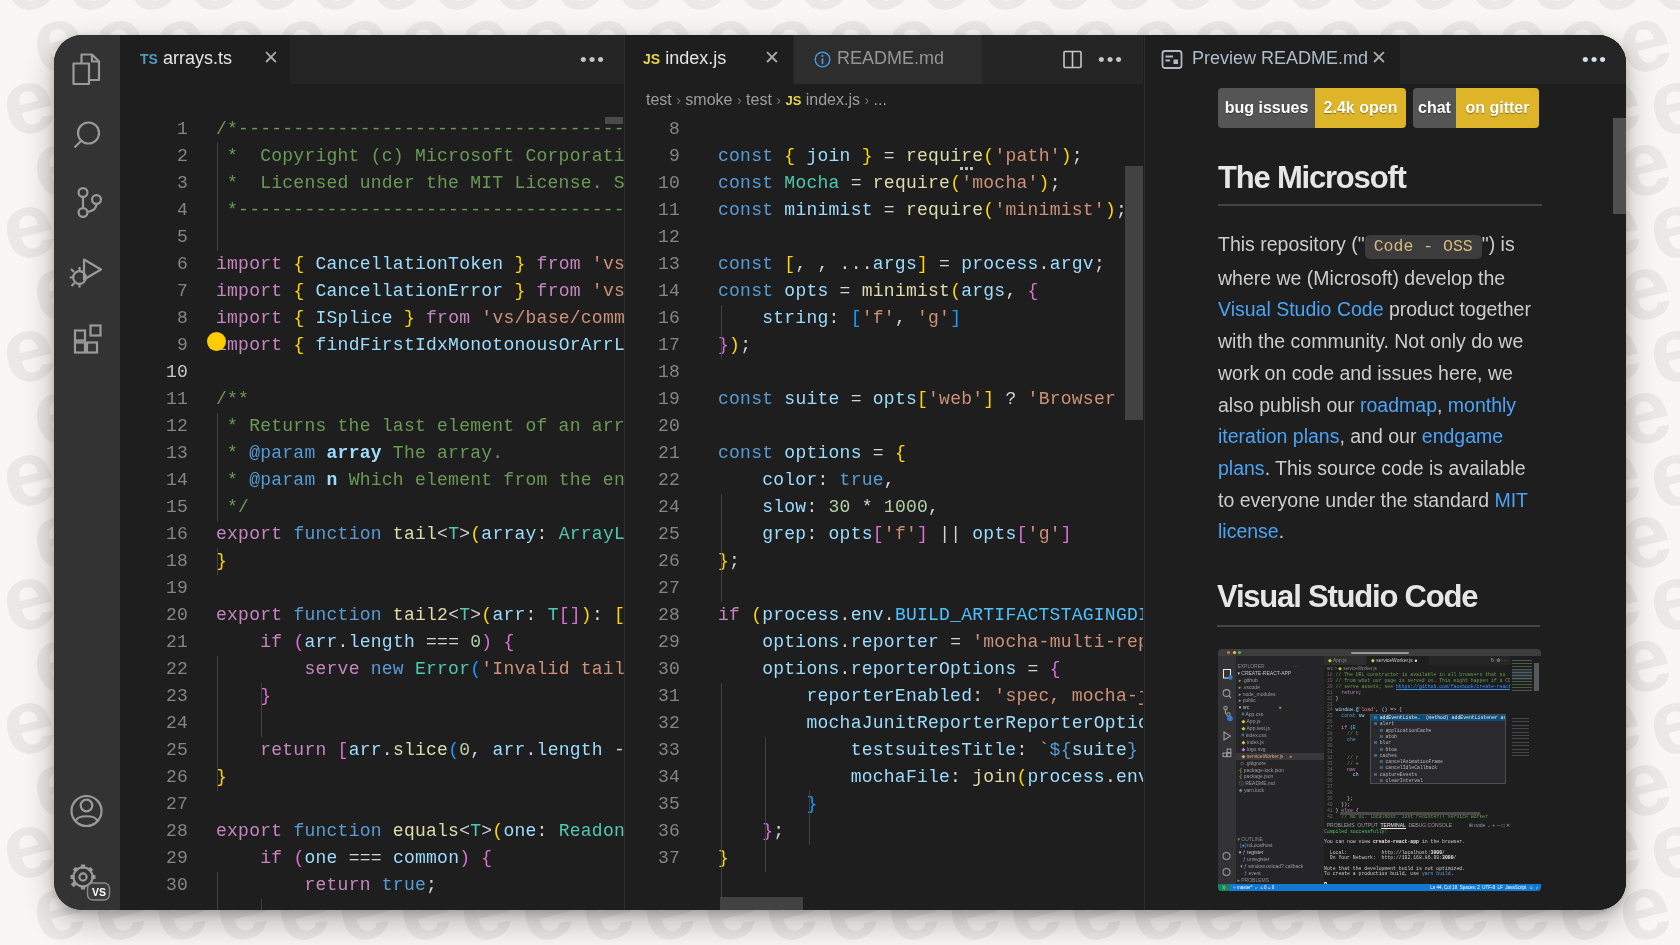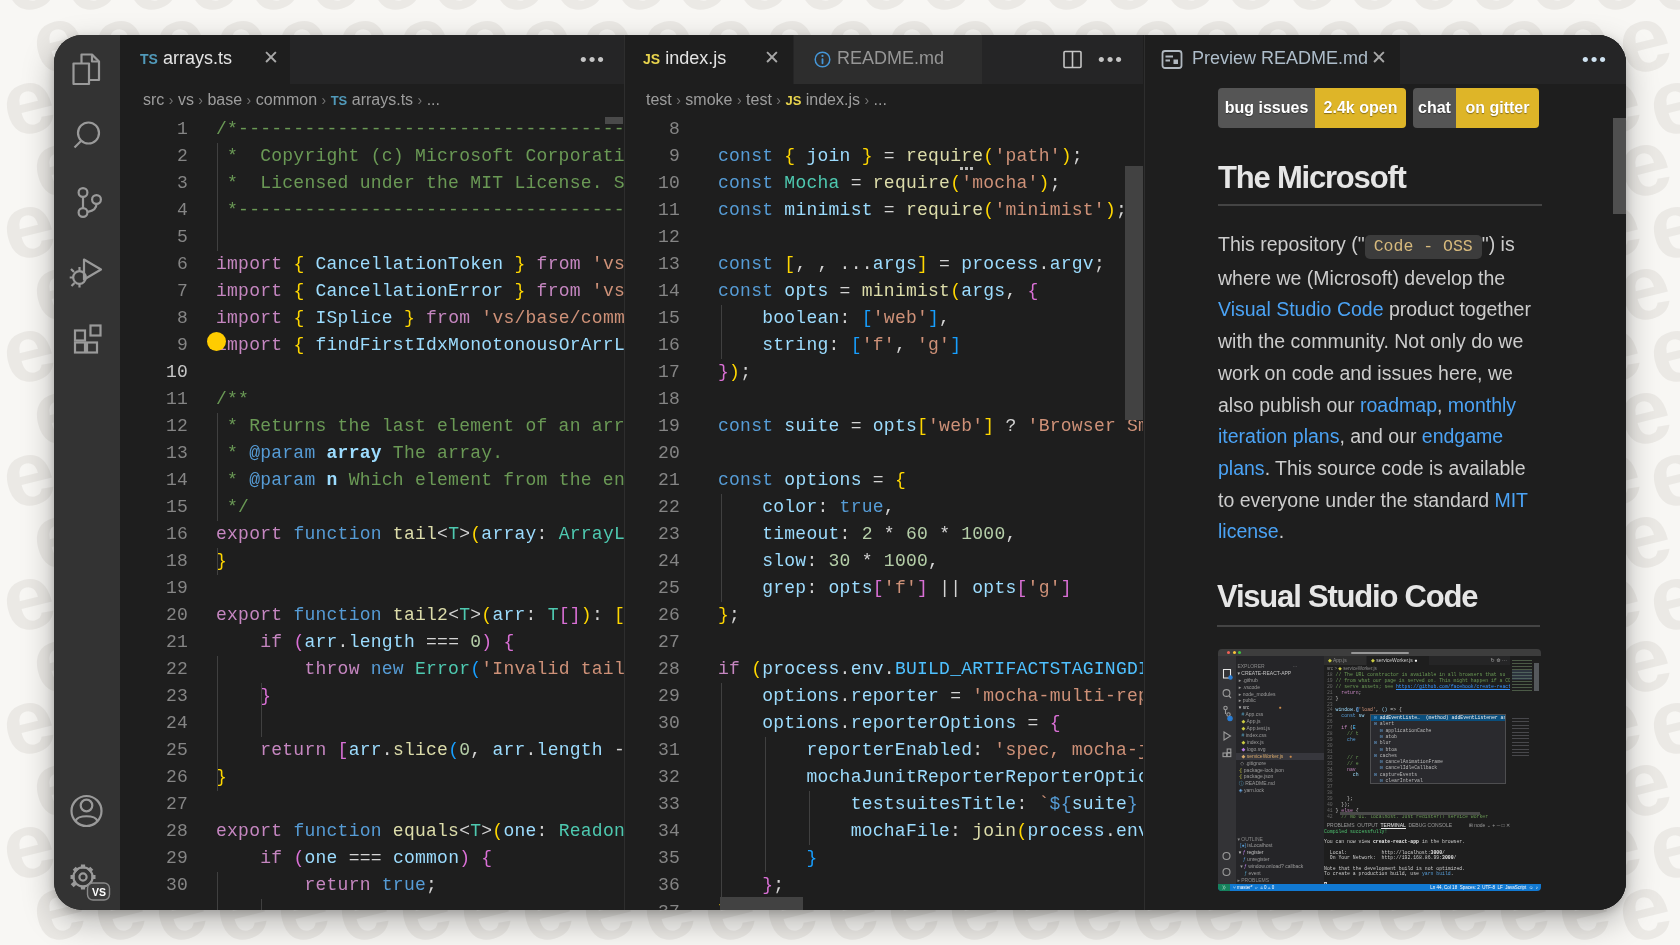--- a/index.html
+++ b/index.html
@@ -256,21 +256,20 @@
 <rect x="33.5" y="848" width="22" height="17" rx="5.5" fill="#3c3c3c" stroke="#8a8a8a" stroke-width="1.4"></rect>
 <text x="38" y="860.5" font-family="Liberation Sans, sans-serif" font-size="10.5" font-weight="bold" fill="#ffffff" stroke="none">VS</text>
 </svg>
 
   <div class="pane" id="p1" style="left:66px;width:504px;background:#1e1e1e;">
     <div class="strip" style="left:0;width:504px;"></div>
     <div class="tab" style="left:0;width:170px;"></div>
     <div class="tablbl" style="left:20px;"><span style="color:#519aba;font-weight:bold;font-size:14px;">TS</span> arrays.ts</div>
     <div class="tabx" style="left:143px;">✕</div>
     <div class="more" style="left:460px;">•••</div>
-    <div class="crumbs"><span style="padding-left:23px;">src <span class="chev">›</span> vs <span class="chev">›</span> base <span class="chev">›</span> common <span class="chev">›</span> <span style="color:#519aba;font-weight:bold;font-size:13px;">TS</span> arrays.ts <span class="chev">›</span> ...</span></div>
     <div class="code" id="code1">
         <div class="l"><span class="g" style="width:68px">1</span><span style="padding-left:28px"><span class="c">/*---------------------------------------------------------------------------------------</span></span></div>
 <div class="l"><span class="g" style="width:68px">2</span><span style="padding-left:28px"><span class="c"> *  Copyright (c) Microsoft Corporation. All rights reserved.</span></span></div>
 <div class="l"><span class="g" style="width:68px">3</span><span style="padding-left:28px"><span class="c"> *  Licensed under the MIT License. See License.txt in the project root</span></span></div>
 <div class="l"><span class="g" style="width:68px">4</span><span style="padding-left:28px"><span class="c"> *---------------------------------------------------------------------------------------</span></span></div>
 <div class="l"><span class="g" style="width:68px">5</span></div>
 <div class="l"><span class="g" style="width:68px">6</span><span style="padding-left:28px"><span class="k">import</span> <span class="b1">{</span> <span class="v">CancellationToken</span> <span class="b1">}</span> <span class="k">from</span> <span class="st">'vs/base/common/cancellation';</span></span></div>
 <div class="l"><span class="g" style="width:68px">7</span><span style="padding-left:28px"><span class="k">import</span> <span class="b1">{</span> <span class="v">CancellationError</span> <span class="b1">}</span> <span class="k">from</span> <span class="st">'vs/base/common/errors';</span></span></div>
 <div class="l"><span class="g" style="width:68px">8</span><span style="padding-left:28px"><span class="k">import</span> <span class="b1">{</span> <span class="v">ISplice</span> <span class="b1">}</span> <span class="k">from</span> <span class="st">'vs/base/common/sequence';</span></span></div>
 <div class="l"><span class="g" style="width:68px">9</span><span style="padding-left:28px"><span class="k">import</span> <span class="b1">{</span> <span class="v">findFirstIdxMonotonousOrArrLen</span>   </span></div>
@@ -278,21 +277,21 @@
 <div class="l"><span class="g" style="width:68px">11</span><span style="padding-left:28px"><span class="c">/**</span></span></div>
 <div class="l"><span class="g" style="width:68px">12</span><span style="padding-left:28px"><span class="c"> * Returns the last element of an array.</span></span></div>
 <div class="l"><span class="g" style="width:68px">13</span><span style="padding-left:28px"><span class="c"> * </span><span class="s">@param</span><span class="c"> </span><span class="v" style="font-weight:bold">array</span><span class="c"> The array.</span></span></div>
 <div class="l"><span class="g" style="width:68px">14</span><span style="padding-left:28px"><span class="c"> * </span><span class="s">@param</span><span class="c"> </span><span class="v" style="font-weight:bold">n</span><span class="c"> Which element from the end (default is zero).</span></span></div>
 <div class="l"><span class="g" style="width:68px">15</span><span style="padding-left:28px"><span class="c"> */</span></span></div>
 <div class="l"><span class="g" style="width:68px">16</span><span style="padding-left:28px"><span class="k">export</span> <span class="s">function</span> <span class="f">tail</span><span class="w">&lt;</span><span class="t">T</span><span class="w">&gt;</span><span class="b1">(</span><span class="v">array</span><span class="w">:</span> <span class="t">ArrayLike</span></span></div>
 <div class="l"><span class="g" style="width:68px">18</span><span style="padding-left:28px"><span class="b1">}</span></span></div>
 <div class="l"><span class="g" style="width:68px">19</span></div>
 <div class="l"><span class="g" style="width:68px">20</span><span style="padding-left:28px"><span class="k">export</span> <span class="s">function</span> <span class="f">tail2</span><span class="w">&lt;</span><span class="t">T</span><span class="w">&gt;</span><span class="b1">(</span><span class="v">arr</span><span class="w">:</span> <span class="t">T</span><span class="b2">[]</span><span class="b1">)</span><span class="w">:</span> <span class="b1">[</span>  </span></div>
 <div class="l"><span class="g" style="width:68px">21</span><span style="padding-left:28px">    <span class="k">if</span> <span class="b2">(</span><span class="v">arr</span><span class="w">.</span><span class="v">length</span> <span class="w">===</span> <span class="n">0</span><span class="b2">)</span> <span class="b2">{</span></span></div>
-<div class="l"><span class="g" style="width:68px">22</span><span style="padding-left:28px">        <span class="k">throw</span> <span class="s">new</span> <span class="t">Error</span><span class="b3">(</span><span class="st">'Invalid tail call'</span></span></div>
+<div class="l"><span class="g" style="width:68px">22</span><span style="padding-left:28px">        <span class="k">serve</span> <span class="s">new</span> <span class="t">Error</span><span class="b3">(</span><span class="st">'Invalid tail call'</span></span></div>
 <div class="l"><span class="g" style="width:68px">23</span><span style="padding-left:28px">    <span class="b2">}</span></span></div>
 <div class="l"><span class="g" style="width:68px">24</span></div>
 <div class="l"><span class="g" style="width:68px">25</span><span style="padding-left:28px">    <span class="k">return</span> <span class="b2">[</span><span class="v">arr</span><span class="w">.</span><span class="f">slice</span><span class="b3">(</span><span class="n">0</span><span class="w">,</span> <span class="v">arr</span><span class="w">.</span><span class="v">length</span> <span class="w">-</span> </span></div>
 <div class="l"><span class="g" style="width:68px">26</span><span style="padding-left:28px"><span class="b1">}</span></span></div>
 <div class="l"><span class="g" style="width:68px">27</span></div>
 <div class="l"><span class="g" style="width:68px">28</span><span style="padding-left:28px"><span class="k">export</span> <span class="s">function</span> <span class="f">equals</span><span class="w">&lt;</span><span class="t">T</span><span class="w">&gt;</span><span class="b1">(</span><span class="v">one</span><span class="w">:</span> <span class="t">ReadonlyArr</span></span></div>
 <div class="l"><span class="g" style="width:68px">29</span><span style="padding-left:28px">    <span class="k">if</span> <span class="b2">(</span><span class="v">one</span> <span class="w">===</span> <span class="v">common</span><span class="b2">)</span> <span class="b2">{</span></span></div>
 <div class="l"><span class="g" style="width:68px">30</span><span style="padding-left:28px">        <span class="k">return</span> <span class="s">true</span><span class="w">;</span></span></div>
 </div>
     <div class="guide" style="left:97px;top:108px;height:108px;"></div>
@@ -326,29 +325,27 @@
       </svg>
     <div class="crumbs"><span style="padding-left:21px;">test <span class="chev">›</span> smoke <span class="chev">›</span> test <span class="chev">›</span> <span style="color:#e8d44d;font-weight:bold;font-size:13px;">JS</span> index.js <span class="chev">›</span> ...</span></div>
     <div class="code" id="code2">
         <div class="l"><span class="g" style="width:55px">8</span></div>
 <div class="l"><span class="g" style="width:55px">9</span><span style="padding-left:38px"><span class="s">const</span> <span class="b1">{</span> <span class="v">join</span> <span class="b1">}</span> <span class="w">=</span> <span class="f">require</span><span class="b1">(</span><span class="st">'path'</span><span class="b1">)</span><span class="w">;</span></span></div>
 <div class="l"><span class="g" style="width:55px">10</span><span style="padding-left:38px"><span class="s">const</span> <span class="t">Mocha</span> <span class="w">=</span> <span class="f">require</span><span class="b1">(</span><span class="st">'mocha'</span><span class="b1">)</span><span class="w">;</span></span></div>
 <div class="l"><span class="g" style="width:55px">11</span><span style="padding-left:38px"><span class="s">const</span> <span class="v">minimist</span> <span class="w">=</span> <span class="f">require</span><span class="b1">(</span><span class="st">'minimist'</span><span class="b1">)</span><span class="w">;</span></span></div>
 <div class="l"><span class="g" style="width:55px">12</span></div>
 <div class="l"><span class="g" style="width:55px">13</span><span style="padding-left:38px"><span class="s">const</span> <span class="b1">[</span><span class="w">, , ...</span><span class="v">args</span><span class="b1">]</span> <span class="w">=</span> <span class="v">process</span><span class="w">.</span><span class="v">argv</span><span class="w">;</span></span></div>
 <div class="l"><span class="g" style="width:55px">14</span><span style="padding-left:38px"><span class="s">const</span> <span class="v">opts</span> <span class="w">=</span> <span class="f">minimist</span><span class="b1">(</span><span class="v">args</span><span class="w">,</span> <span class="b2">{</span></span></div>
-<div class="l"><span class="g" style="width:55px">15</span><span style="padding-left:38px">    <span class="v">boolean</span><span class="w">:</span> <span class="b3">[</span><span class="st">'web'</span><span class="b3">]</span><span class="w">,</span></span></div>
 <div class="l"><span class="g" style="width:55px">16</span><span style="padding-left:38px">    <span class="v">string</span><span class="w">:</span> <span class="b3">[</span><span class="st">'f'</span><span class="w">,</span> <span class="st">'g'</span><span class="b3">]</span></span></div>
 <div class="l"><span class="g" style="width:55px">17</span><span style="padding-left:38px"><span class="b2">}</span><span class="b1">)</span><span class="w">;</span></span></div>
 <div class="l"><span class="g" style="width:55px">18</span></div>
 <div class="l"><span class="g" style="width:55px">19</span><span style="padding-left:38px"><span class="s">const</span> <span class="v">suite</span> <span class="w">=</span> <span class="v">opts</span><span class="b1">[</span><span class="st">'web'</span><span class="b1">]</span> <span class="w">?</span> <span class="st">'Browser Smoke Tests'</span></span></div>
 <div class="l"><span class="g" style="width:55px">20</span></div>
 <div class="l"><span class="g" style="width:55px">21</span><span style="padding-left:38px"><span class="s">const</span> <span class="v">options</span> <span class="w">=</span> <span class="b1">{</span></span></div>
 <div class="l"><span class="g" style="width:55px">22</span><span style="padding-left:38px">    <span class="v">color</span><span class="w">:</span> <span class="s">true</span><span class="w">,</span></span></div>
-<div class="l"><span class="g" style="width:55px">23</span><span style="padding-left:38px">    <span class="v">timeout</span><span class="w">:</span> <span class="n">2</span> <span class="w">*</span> <span class="n">60</span> <span class="w">*</span> <span class="n">1000</span><span class="w">,</span></span></div>
 <div class="l"><span class="g" style="width:55px">24</span><span style="padding-left:38px">    <span class="v">slow</span><span class="w">:</span> <span class="n">30</span> <span class="w">*</span> <span class="n">1000</span><span class="w">,</span></span></div>
 <div class="l"><span class="g" style="width:55px">25</span><span style="padding-left:38px">    <span class="v">grep</span><span class="w">:</span> <span class="v">opts</span><span class="b2">[</span><span class="st">'f'</span><span class="b2">]</span> <span class="w">||</span> <span class="v">opts</span><span class="b2">[</span><span class="st">'g'</span><span class="b2">]</span></span></div>
 <div class="l"><span class="g" style="width:55px">26</span><span style="padding-left:38px"><span class="b1">}</span><span class="w">;</span></span></div>
 <div class="l"><span class="g" style="width:55px">27</span></div>
 <div class="l"><span class="g" style="width:55px">28</span><span style="padding-left:38px"><span class="k">if</span> <span class="b1">(</span><span class="v">process</span><span class="w">.</span><span class="v">env</span><span class="w">.</span><span class="cn">BUILD_ARTIFACTSTAGINGDIRECTORY</span> </span></div>
 <div class="l"><span class="g" style="width:55px">29</span><span style="padding-left:38px">    <span class="v">options</span><span class="w">.</span><span class="v">reporter</span> <span class="w">=</span> <span class="st">'mocha-multi-reporters'</span></span></div>
 <div class="l"><span class="g" style="width:55px">30</span><span style="padding-left:38px">    <span class="v">options</span><span class="w">.</span><span class="v">reporterOptions</span> <span class="w">=</span> <span class="b2">{</span></span></div>
 <div class="l"><span class="g" style="width:55px">31</span><span style="padding-left:38px">        <span class="v">reporterEnabled</span><span class="w">:</span> <span class="st">'spec, mocha-junit-reporter'</span></span></div>
 <div class="l"><span class="g" style="width:55px">32</span><span style="padding-left:38px">        <span class="v">mochaJunitReporterReporterOptions</span> </span></div>
 <div class="l"><span class="g" style="width:55px">33</span><span style="padding-left:38px">            <span class="v">testsuitesTitle</span><span class="w">:</span> <span class="st">`</span><span class="s">${</span><span class="v">suite</span><span class="s">}</span><span class="st"> Smoke Tests`</span></span></div>

